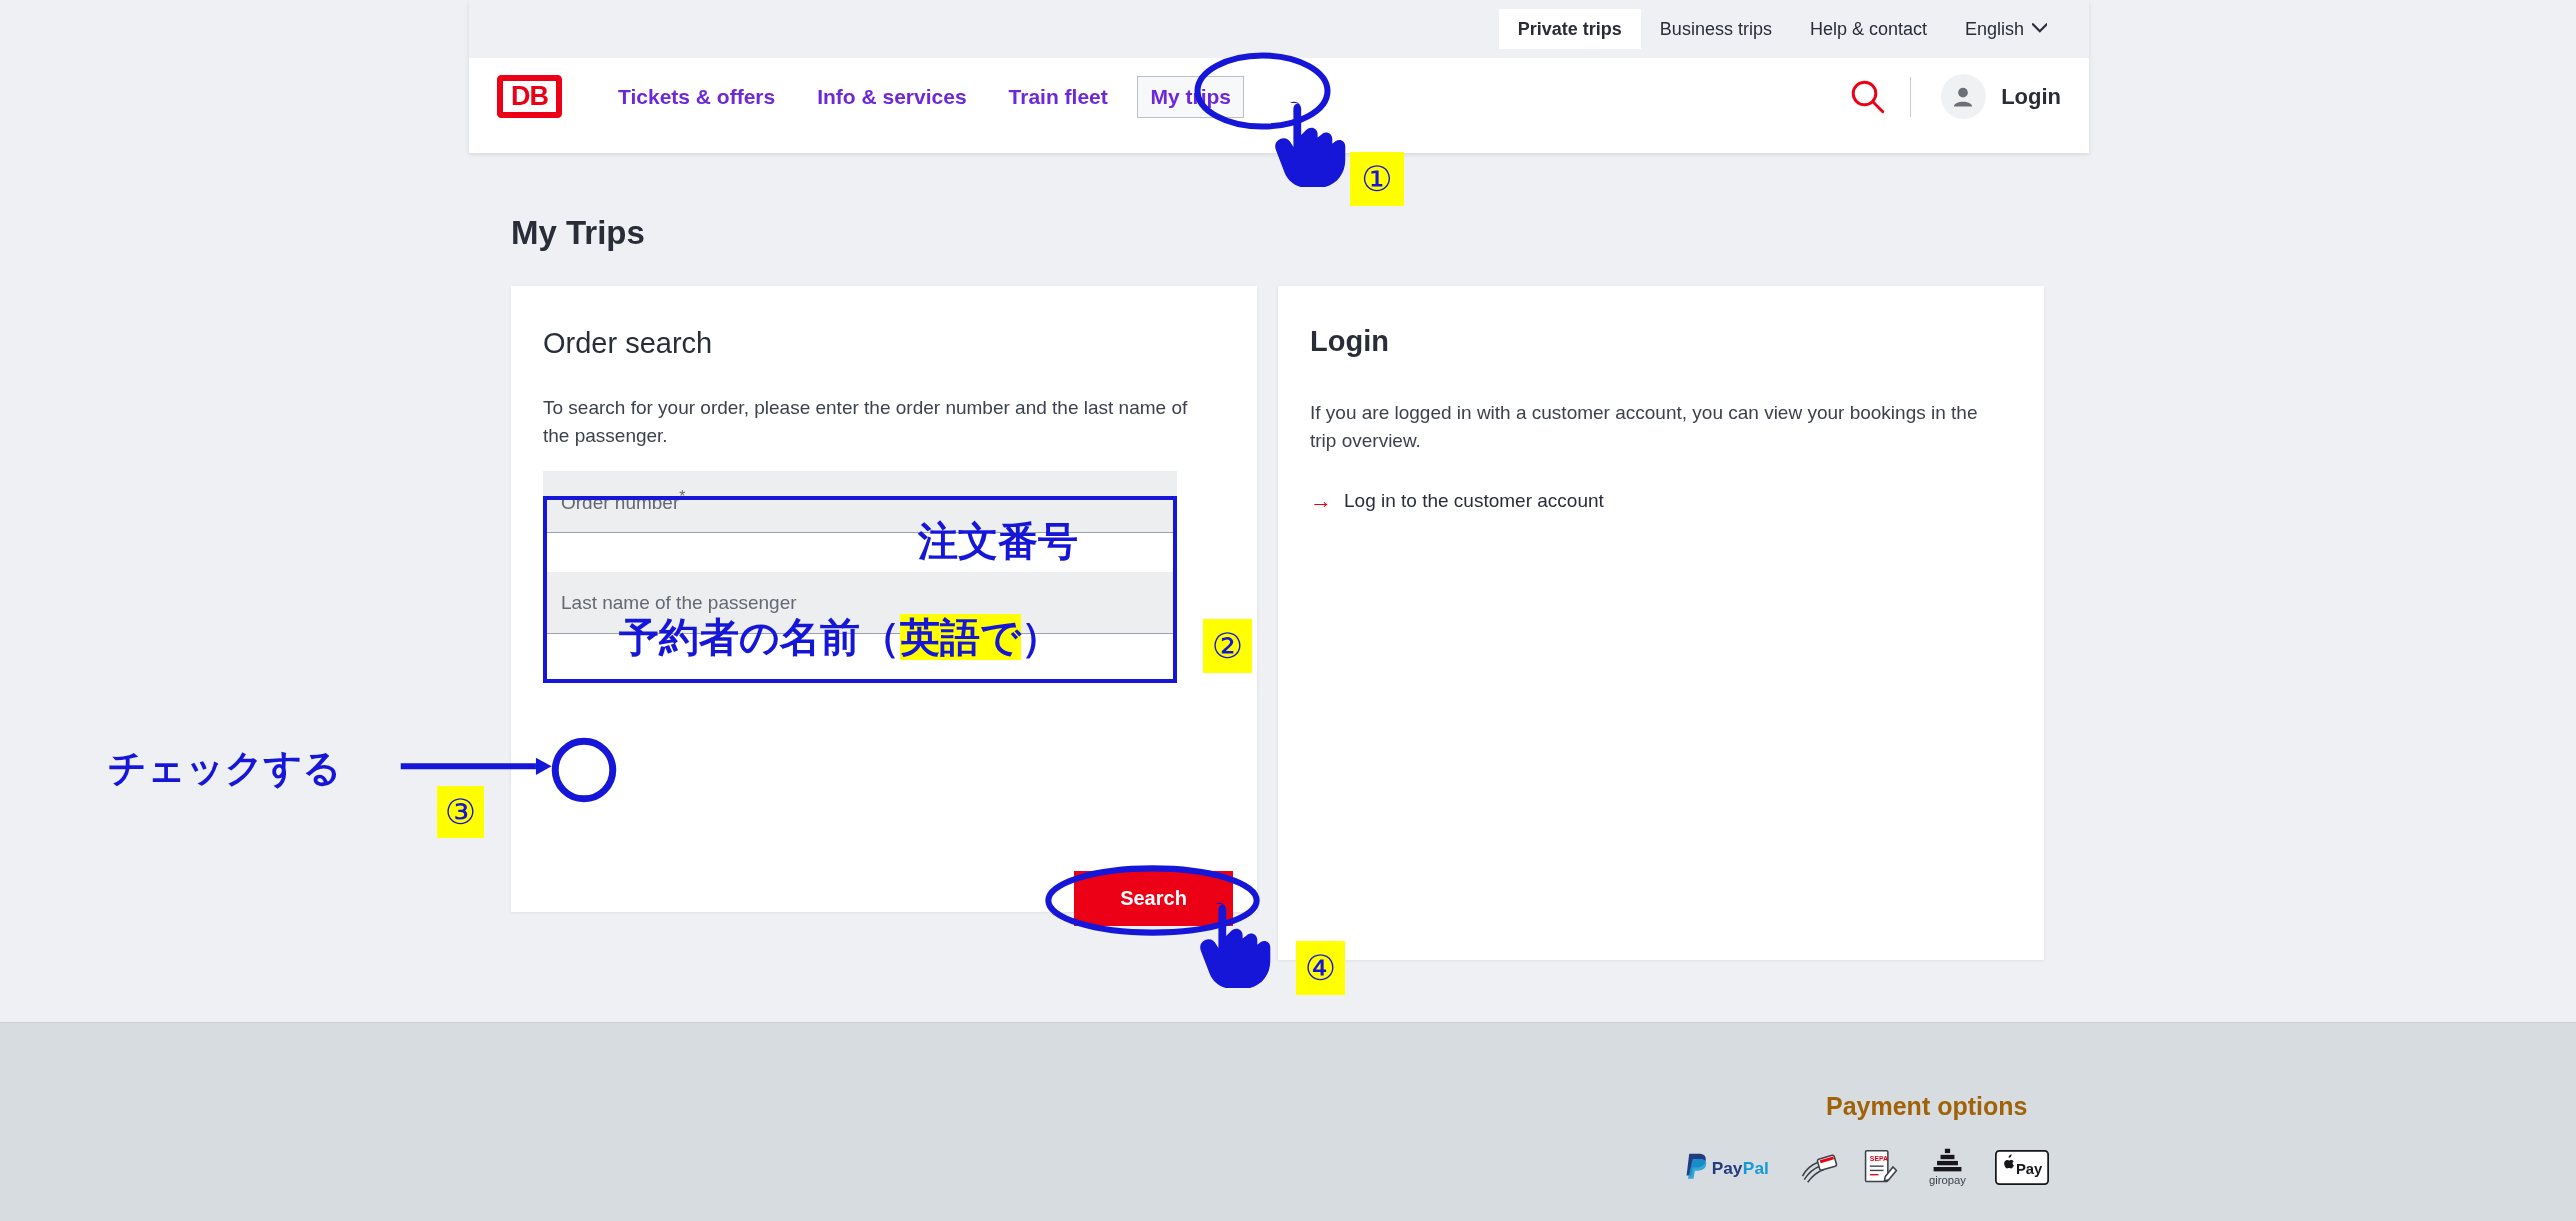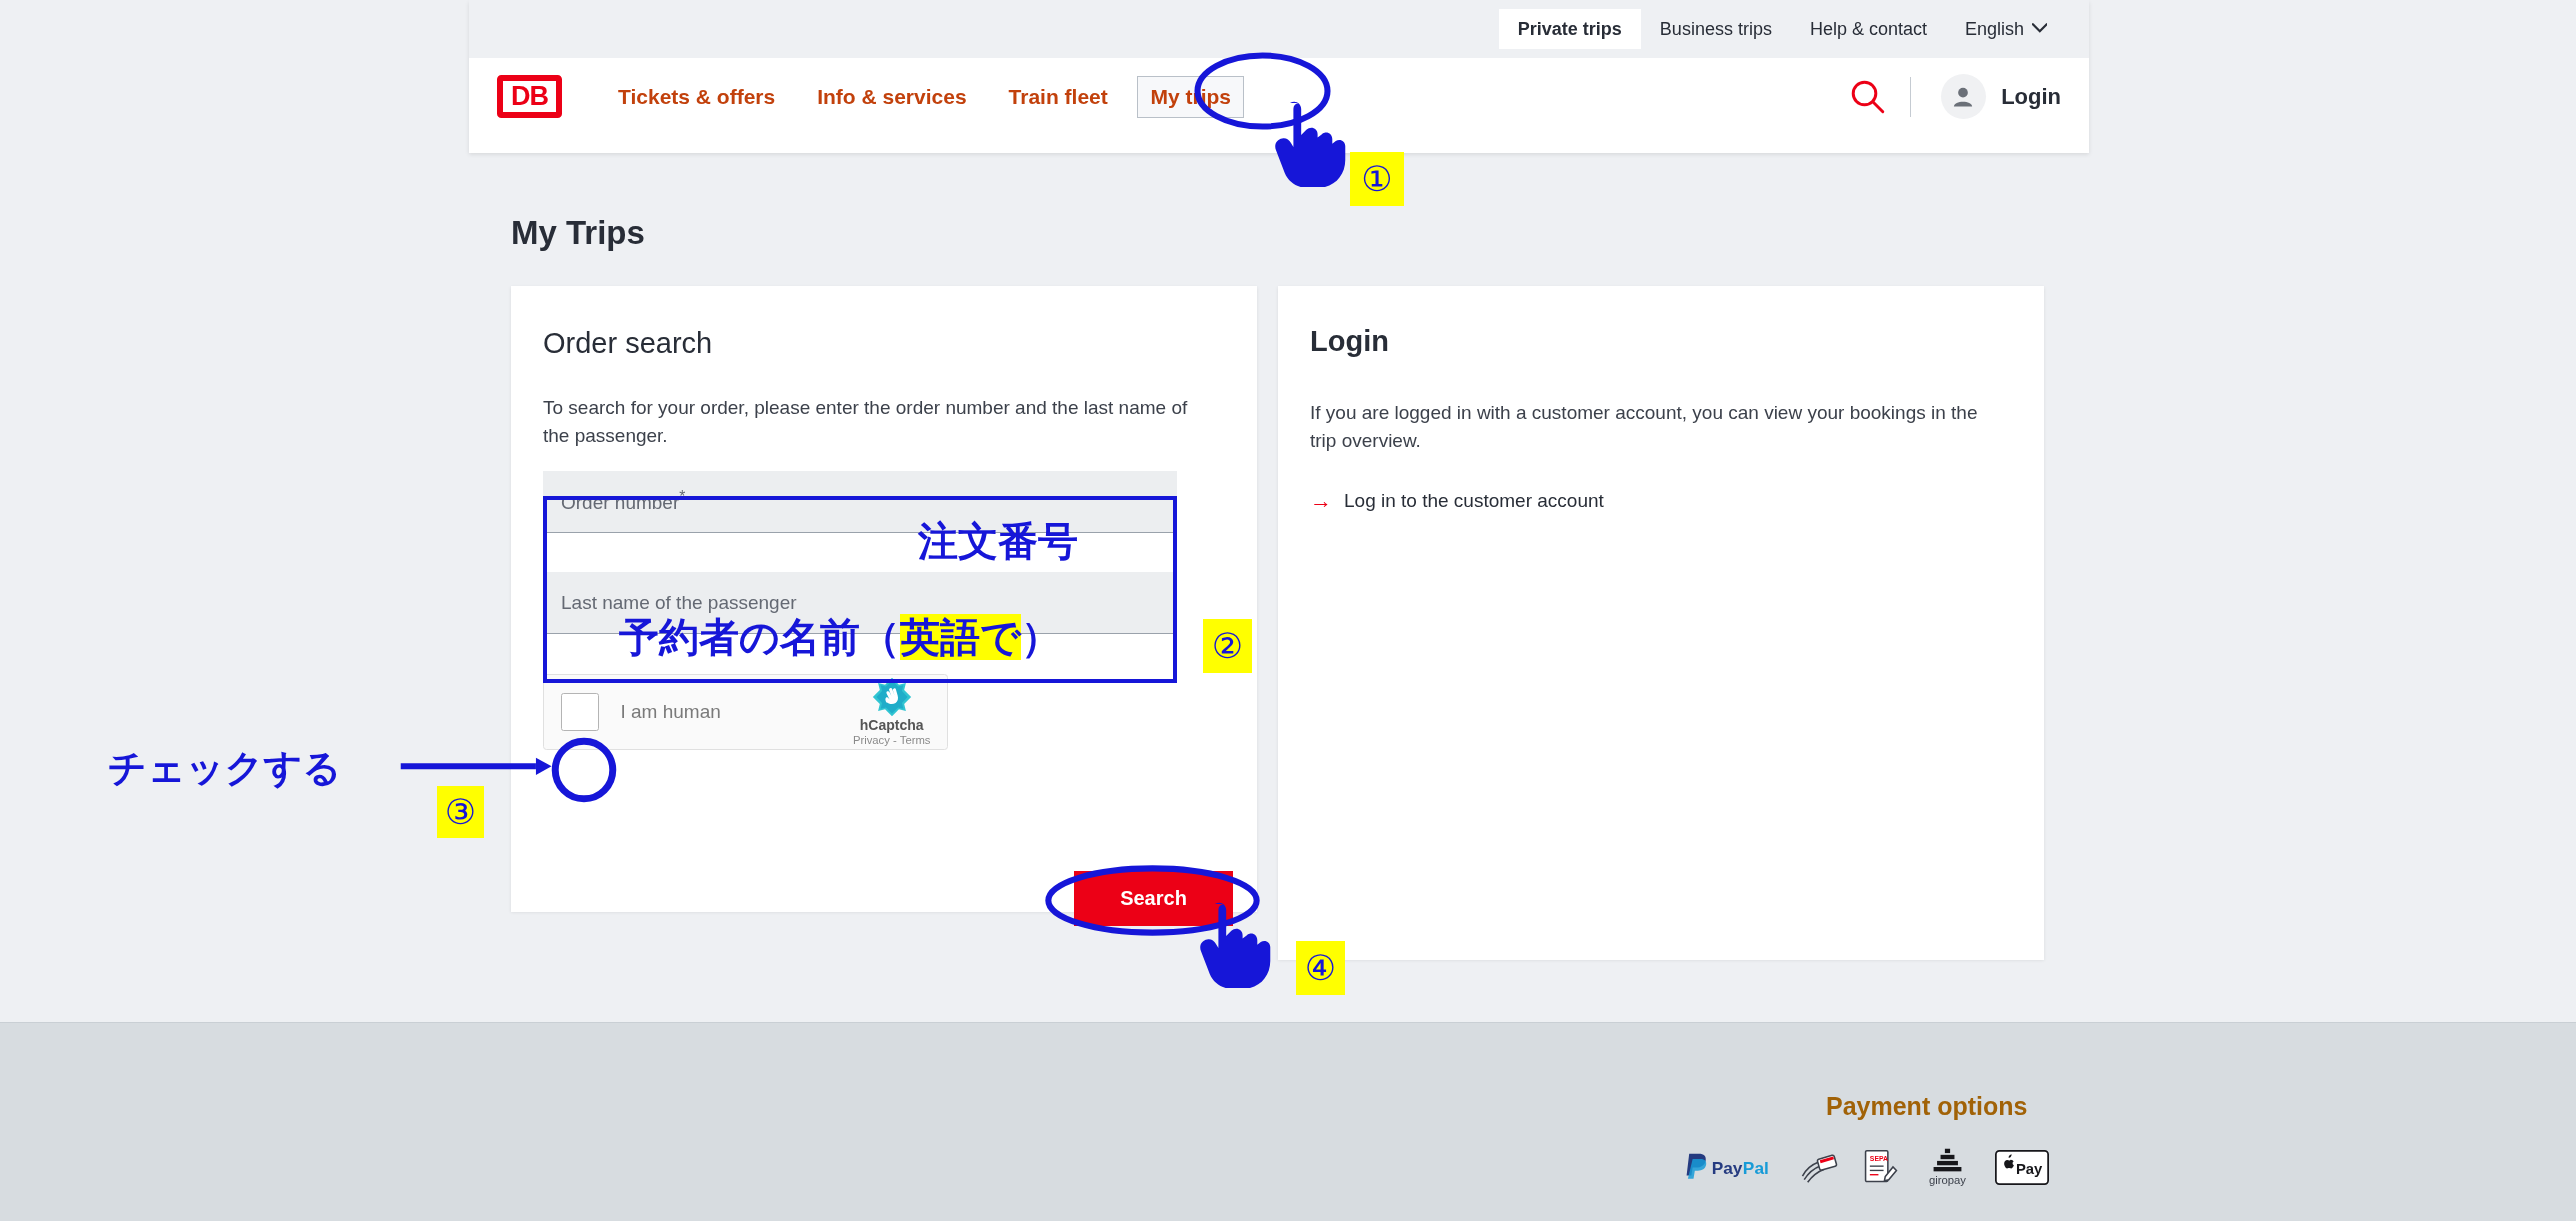--- a/index.html
+++ b/index.html
@@ -35,21 +35,21 @@
     display: flex; align-items: center; padding: 0 28px;
   }
   .db-logo {
     width: 65px; height: 43px; border: 6px solid #ec0016; border-radius: 4.3px;
     background: #fff; display: flex; align-items: center; justify-content: center;
     margin-right: 35px; flex: 0 0 auto;
   }
   .db-logo span { color: #ec0016; font-weight: bold; font-size: 27px; letter-spacing: -0.9px; line-height: 1; }
   .nav-links { display: flex; align-items: center; gap: 0px; }
   .nav-link {
-    font-size: 21px; font-weight: bold; color: #c2410c; padding: 0 21px;
+    font-size: 21px; font-weight: bold; color: #6d28d9; padding: 0 21px;
     white-space: nowrap; line-height: 1;
   }
   .nav-link.boxed {
     border: 0.9px solid #b9c0c8; background: #f7f8fa; padding: 9.5px 12px; margin-left: 8.7px;
   }
   .nav-right { margin-left: auto; display: flex; align-items: center; gap: 0; }
   .search-ico { width: 40px; height: 40px; margin-right: 22.6px; }
   .vdiv { width: 0.9px; height: 40px; background: #c5cbd2; margin-right: 29.5px; }
   .avatar {
     width: 45px; height: 45px; border-radius: 50%; background: #f0f1f3;
@@ -219,35 +219,20 @@
     <div class="card-h">Order search</div>
     <div class="card-p">To search for your order, please enter the order number and the last name of the passenger.</div>
 
     <div class="field field-last">
       <span class="ph">Last name of the passenger</span>
     </div>
     <div class="field field-order">
       <span class="ph"><span>Order number</span><span class="req">*</span></span>
     </div>
 
-    <div class="captcha">
-      <div class="cb"></div>
-      <span class="cb-lbl">I am human</span>
-      <div class="hc-brand">
-        <div class="hc-logo">
-          <svg width="40" height="40" viewBox="0 0 46 46">
-            <path d="M23 1 L31 9 L39 7 L37 15 L45 23 L37 31 L39 39 L31 37 L23 45 L15 37 L7 39 L9 31 L1 23 L9 15 L7 7 L15 9 Z" fill="#30c5d2"></path>
-            <path d="M23 4 L30 11 L36 9.5 L34.5 16 L41 23 L34.5 30 L36 36.5 L30 35 L23 42 L16 35 L10 36.5 L11.5 30 L5 23 L11.5 16 L10 9.5 L16 11 Z" fill="#0082bb" opacity=".35"></path>
-            <path d="M17 30 c-1.6-2.4-2.2-5-1-6.2 .9-.9 2.1-.5 3 .6 l1.2 1.5 -3.4-6.9 c-.5-1.1-.1-2.2 .9-2.6 1-.4 2 .1 2.5 1.2 l2.2 4.6 -2.6-6.9 c-.4-1.1 .1-2.2 1.1-2.5 1-.3 2 .2 2.4 1.3 l2.4 6.5 -1.6-5.2 c-.3-1.1 .3-2.1 1.3-2.3 1-.2 1.9 .4 2.2 1.5 l1.9 6.6 c1 3.5 .3 6.8-2.4 8.6 -3 2-7.6 1.6-10.1-.8 Z" fill="#ffffff"></path>
-          </svg>
-        </div>
-        <div class="hc-name">hCaptcha</div>
-        <div class="hc-terms">Privacy - Terms</div>
-      </div>
-    </div>
   </div>
 
   <button class="search-btn">Search</button>
 
   <div class="card card-right">
     <div class="card-h">Login</div>
     <div class="card-p">If you are logged in with a customer account, you can view your bookings in the trip overview.</div>
     <div class="acct-link">
       <span class="acct-arrow">→</span>
       <span class="txt">Log in to the customer account</span>

